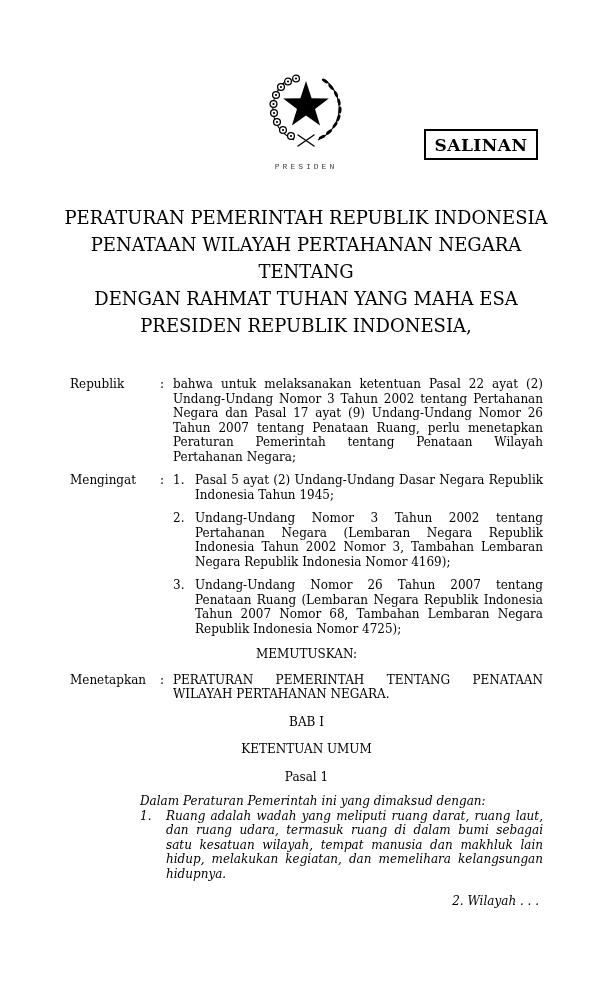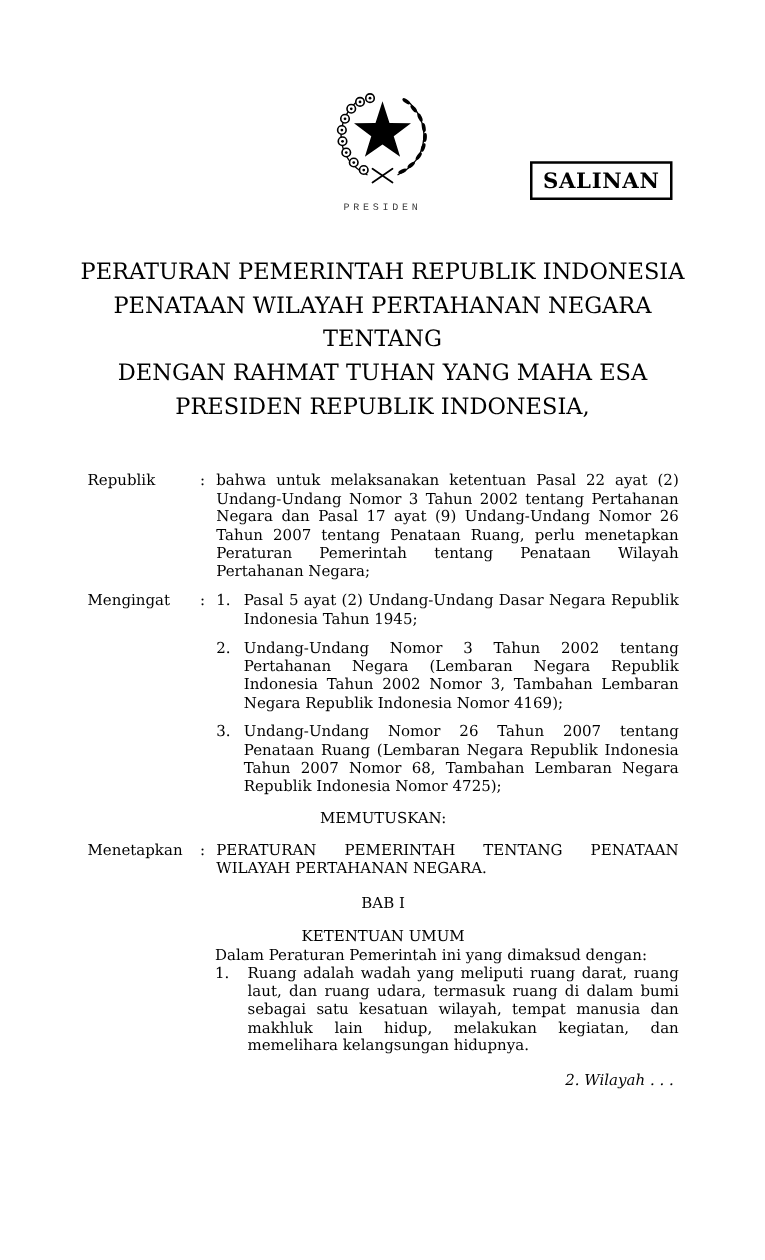--- a/index.html
+++ b/index.html
@@ -82,21 +82,21 @@
 
   .m-item { display: flex; margin-bottom: 9px; }
   .m-item .num   { width: 22px; flex: none; }
   .m-item .itext { flex: 1; text-align: justify; }
 
   .center-heading { text-align: center; margin: 11px 0; }
   .chapter-heading { text-align: center; margin-top: 13px; }
   .chapter-title   { text-align: center; margin-top: 13px; }
   .article-heading { text-align: center; margin-top: 13px; margin-bottom: 10px; }
 
-  .pasal-block { margin-left: 102px; }
+  .pasal-block { margin-left: 70px; font-style: italic; }
   .d-item { display: flex; }
   .d-item .num   { width: 26px; flex: none; }
   .d-item .itext { flex: 1; text-align: justify; }
 
   .catchword { text-align: right; margin-top: 13px; padding-right: 4px; font-style: italic; }
 </style>
 </head>
 <body>
 
 <div class="page">
@@ -195,20 +195,21 @@
     <div class="center-heading">MEMUTUSKAN:</div>
 
     <div class="row" style="margin-bottom:0;">
       <div class="label">Menetapkan</div>
       <div class="colon">:</div>
       <div class="content">PERATURAN PEMERINTAH TENTANG PENATAAN WILAYAH PERTAHANAN NEGARA.</div>
     </div>
 
     <div class="chapter-heading">BAB I</div>
     <div class="chapter-title">KETENTUAN UMUM</div>
+    <div class="article-heading">Pasal 1</div>
 
     <div class="pasal-block">
       <div>Dalam Peraturan Pemerintah ini yang dimaksud dengan:</div>
       <div class="d-item">
         <div class="num">1.</div>
         <div class="itext">Ruang adalah wadah yang meliputi ruang darat, ruang laut, dan ruang udara, termasuk ruang di dalam bumi sebagai satu kesatuan wilayah, tempat manusia dan makhluk lain hidup, melakukan kegiatan, dan memelihara kelangsungan hidupnya.</div>
       </div>
     </div>
 
     <div class="catchword">2. Wilayah . . .</div>

